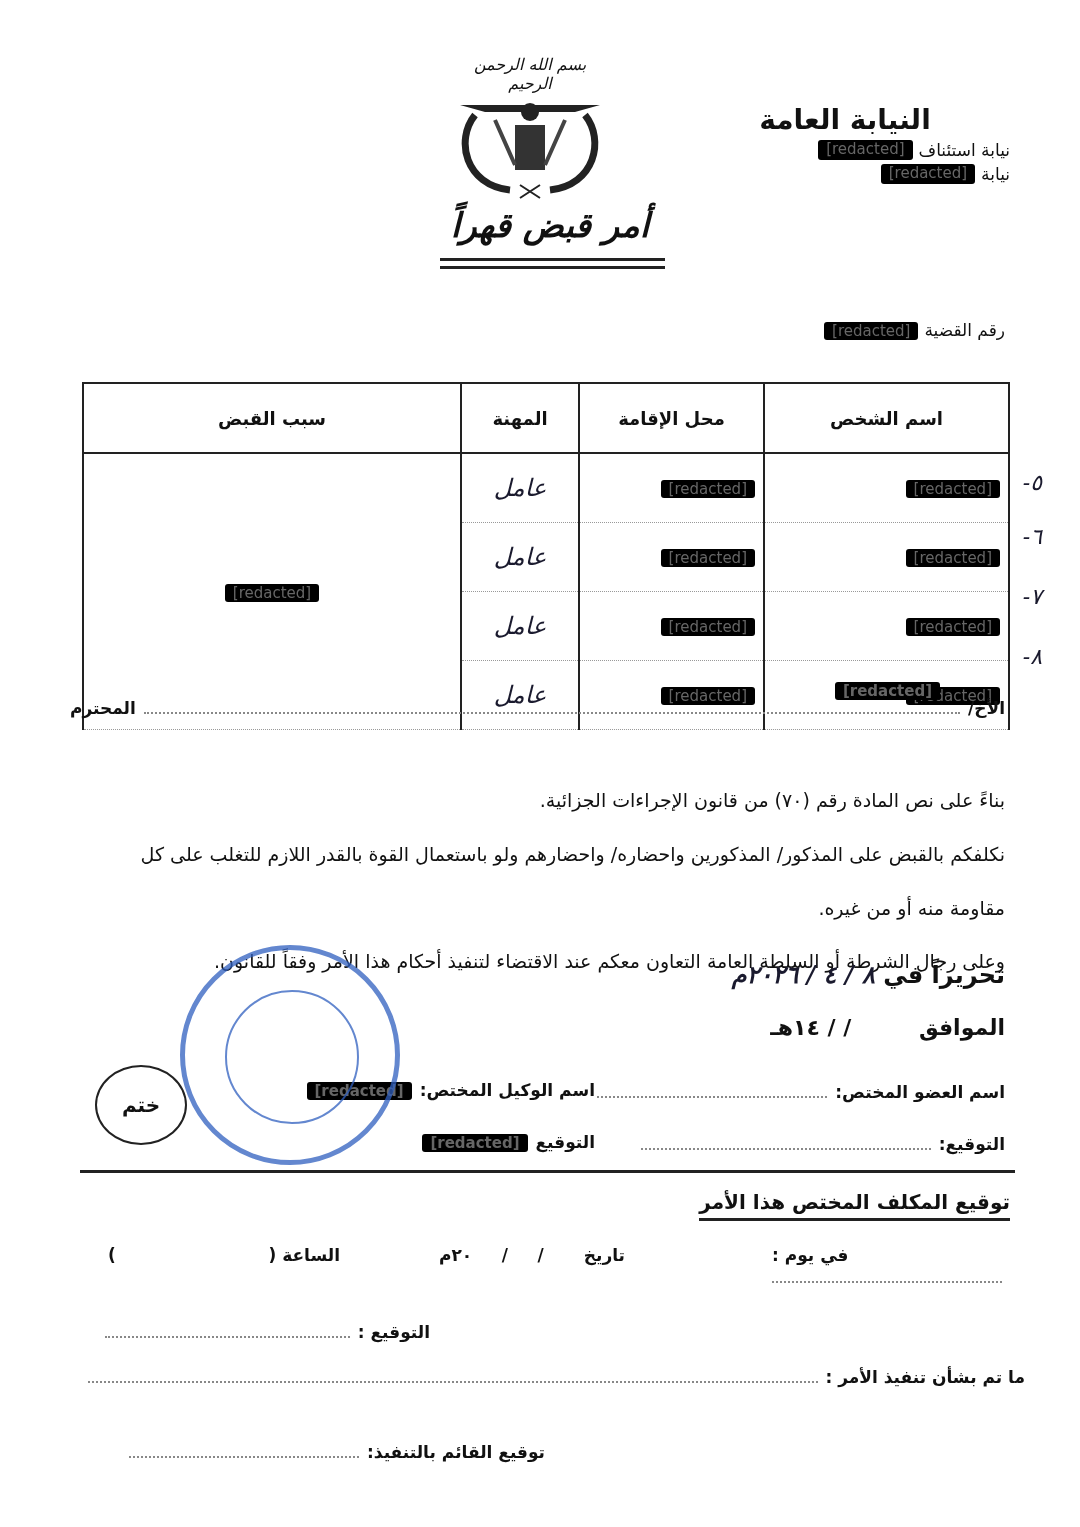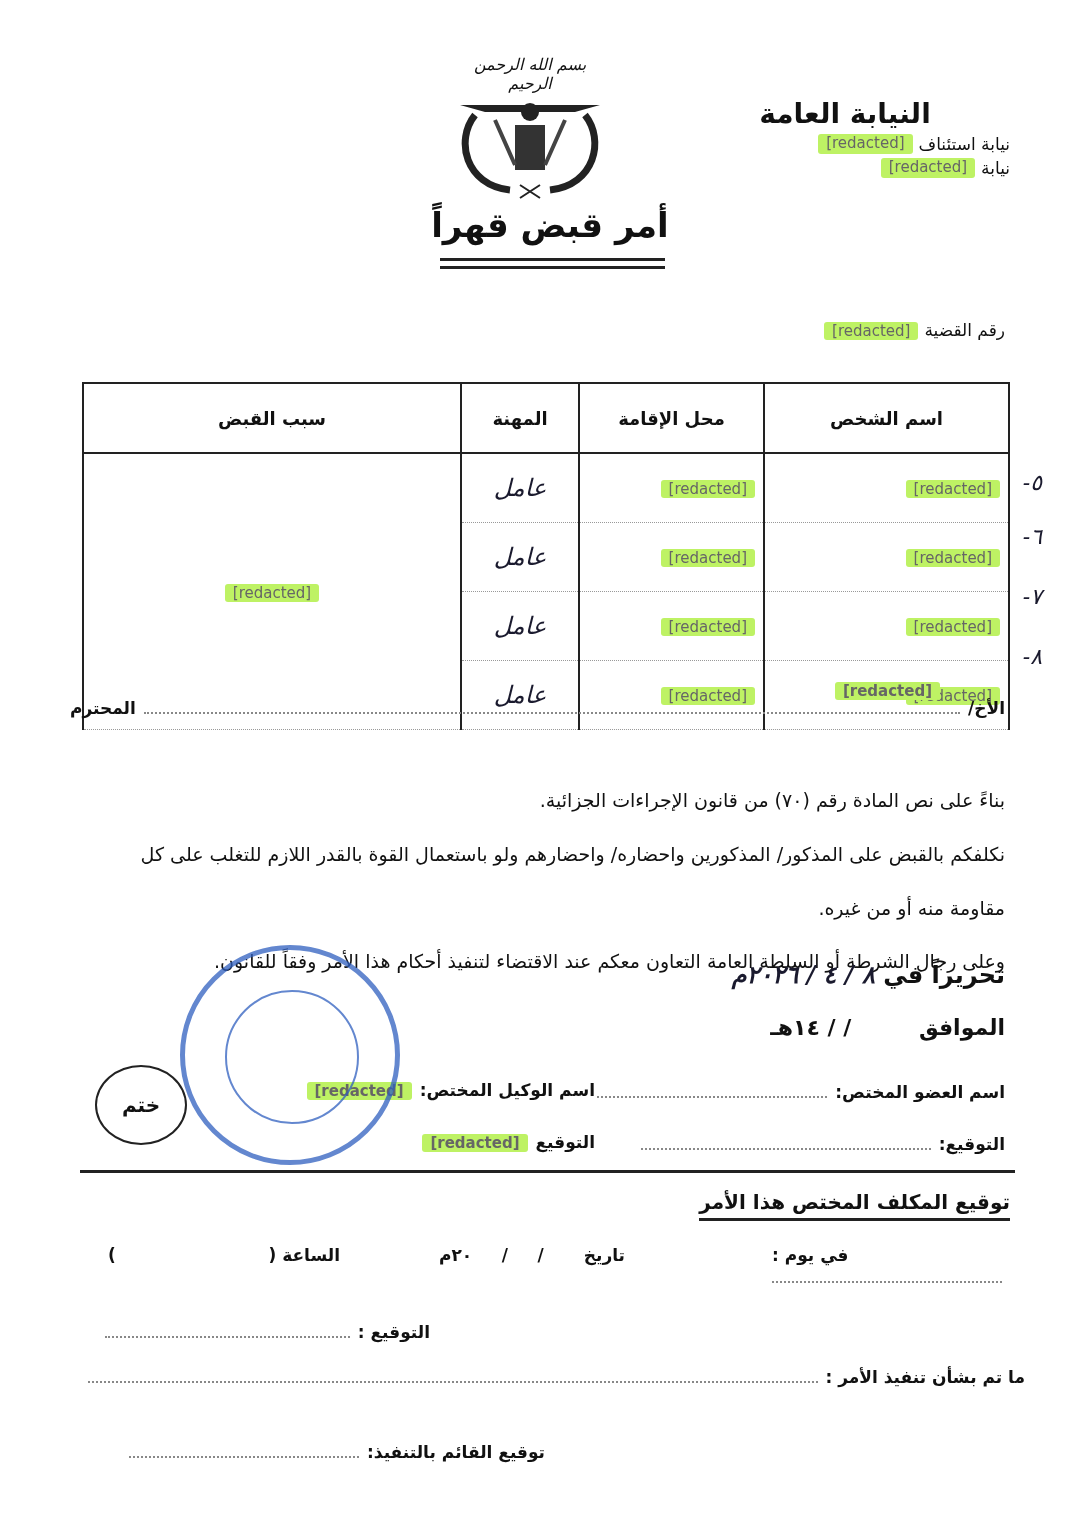--- a/index.html
+++ b/index.html
@@ -1,30 +1,30 @@
 <!DOCTYPE html>
 <html><head>
 <meta charset="utf-8">
 <style>
   * { box-sizing: border-box; margin: 0; padding: 0; }
   html, body { width: 1080px; height: 1527px; background: #ffffff; }
   body { position: relative; font-family: "DejaVu Sans", sans-serif; color: #111; direction: rtl; overflow: hidden; }
   .abs { position: absolute; }
   .hand { font-family: "DejaVu Serif", serif; font-style: italic; color: #1a1a2e; }
-  .redacted { background: #bef264; color: #666; border-radius: 3px; padding: 0 8px; font-style: normal; font-family: "DejaVu Sans", sans-serif; font-size: 15px; }
+  .redacted { background: #000000; color: #666; border-radius: 3px; padding: 0 8px; font-style: normal; font-family: "DejaVu Sans", sans-serif; font-size: 15px; }
 
   
   .hdr-right { right: 70px; top: 85px; width: 330px; text-align: right; }
   .hdr-right .republic { font-family: "DejaVu Serif", serif; font-style: italic; font-size: 26px; text-align: center; }
-  .hdr-right .prosecution { font-size: 28px; font-weight: bold; text-align: center; margin-top: 12px; }
+  .hdr-right .prosecution { font-size: 28px; font-weight: bold; text-align: center; margin-top: 18px; }
   .hdr-right .line { font-size: 17px; margin-top: 4px; display: flex; gap: 6px; justify-content: flex-start; }
 
   
   .emblem { left: 455px; top: 55px; width: 150px; height: 160px; }
-  .title { left: 415px; top: 205px; width: 270px; text-align: center; font-size: 34px; font-weight: bold; }
+  .title { left: 415px; top: 205px; width: 270px; text-align: center; font-size: 34px; font-weight: bold; font-style: italic; }
   .title-rule { left: 440px; width: 225px; height: 3px; background: #222; }
 
   .case-no { right: 75px; top: 320px; font-size: 17px; display: flex; align-items: baseline; gap: 6px; }
 
   
   table.persons { position: absolute; left: 82px; top: 382px; width: 928px; border-collapse: collapse; direction: rtl; }
   table.persons th, table.persons td { border: 2px solid #222; font-size: 17px; height: 34px; padding: 20px 8px; }
   table.persons th { height: 70px; font-weight: bold; font-size: 18px; }
   table.persons td { border-top: 1px dotted #999; border-bottom: 1px dotted #999; }
   table.persons td.occ { text-align: center; font-size: 24px; }

